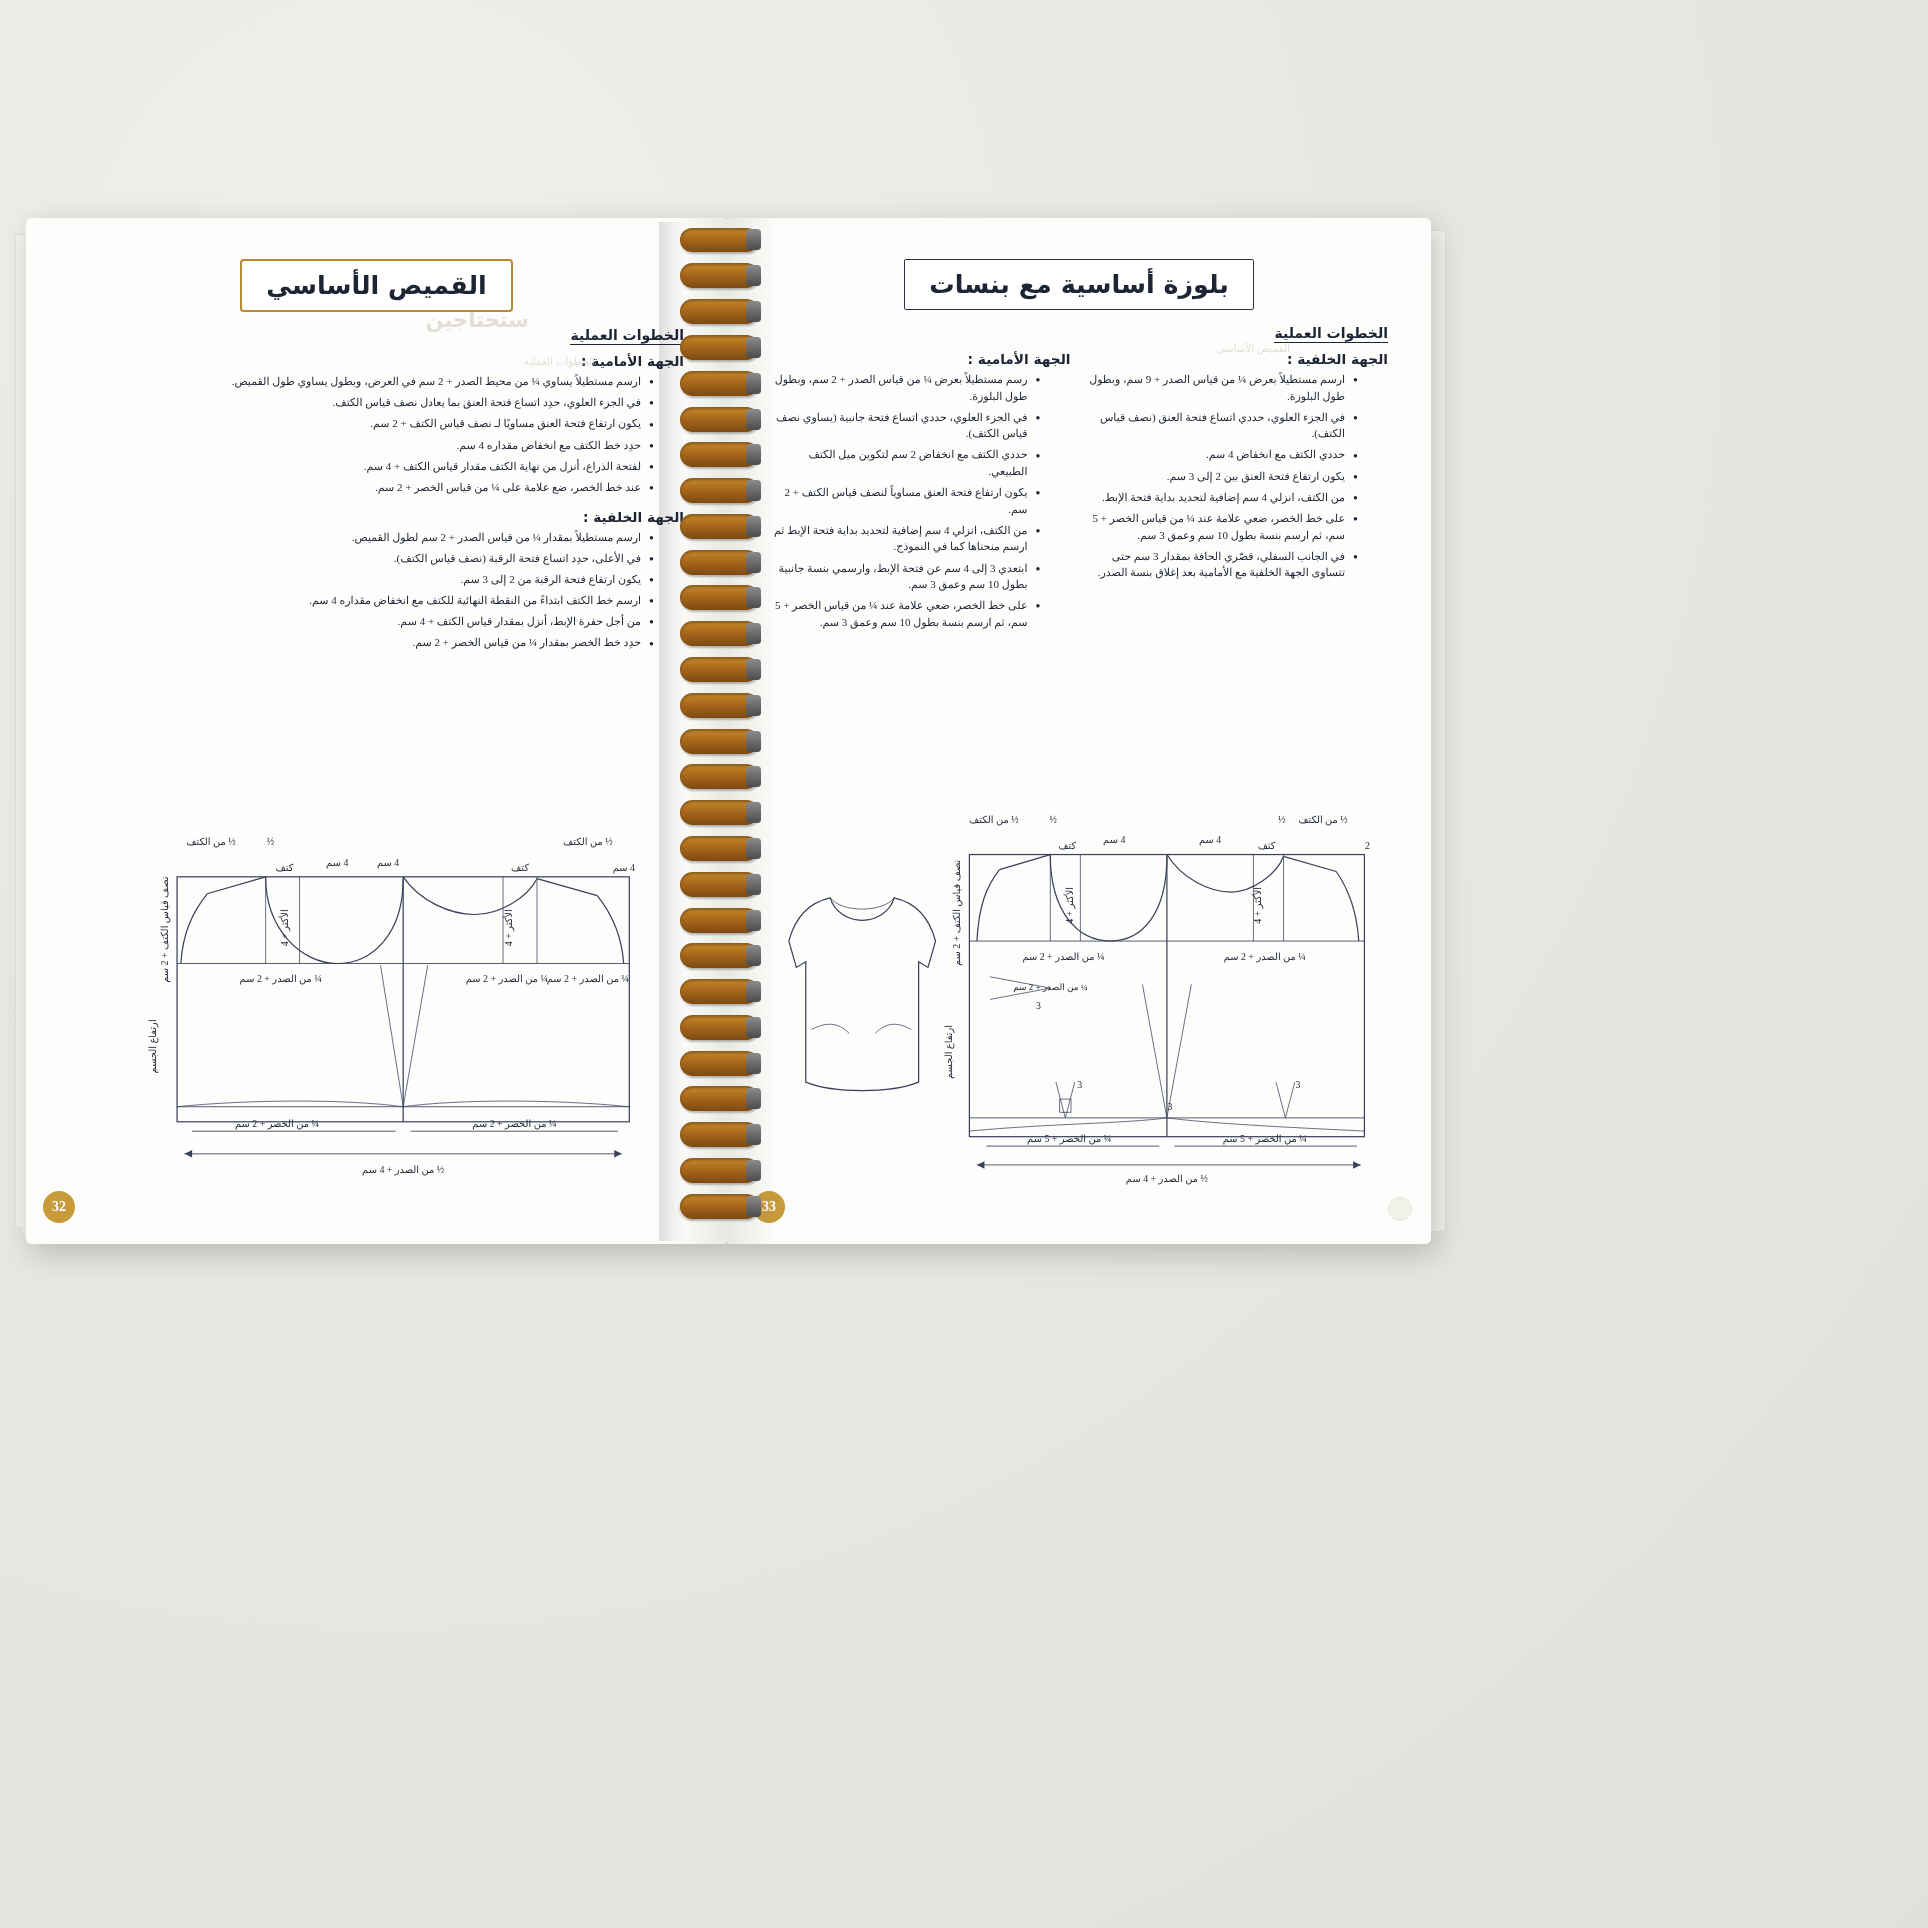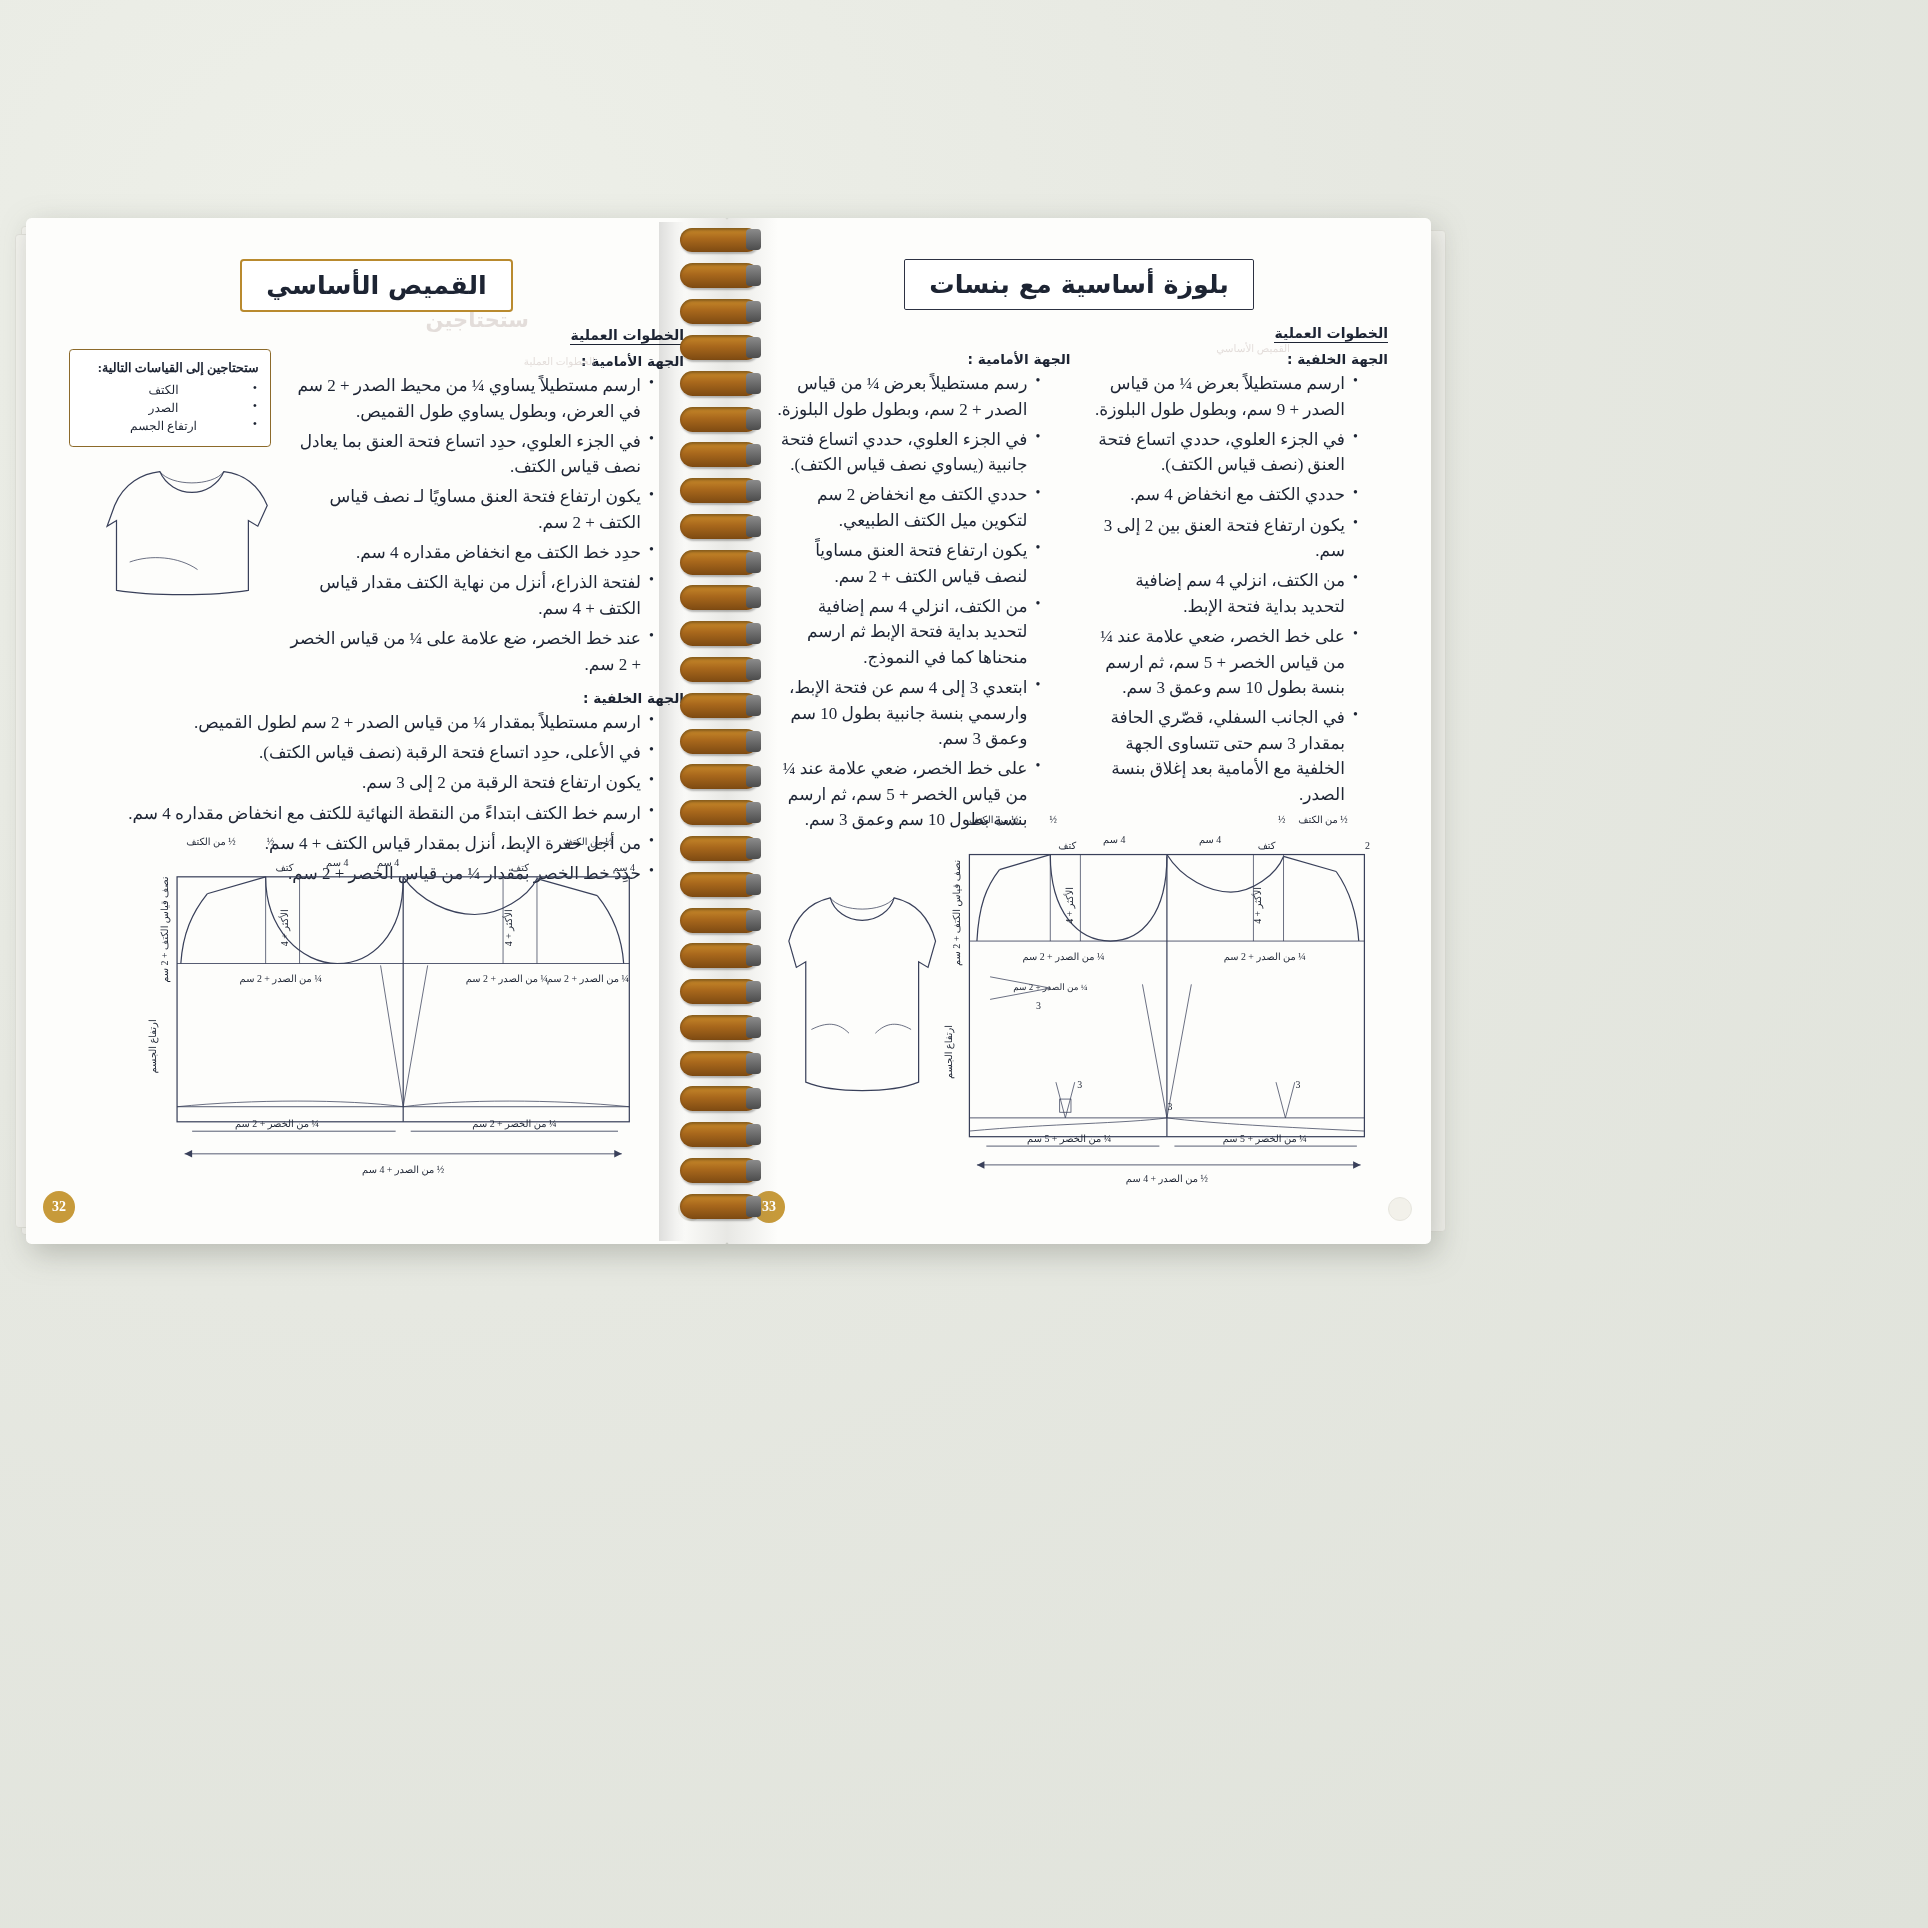--- a/index.html
+++ b/index.html
@@ -128,21 +128,21 @@
     text-align:right;
   }
 
   ul.steps {
     margin:0 13px 0 0;
     padding:0 17px 0 0;
     list-style:none;
   }
   ul.steps li {
     position:relative;
-    font-size:17px;
+    font-size:11px;
     line-height:1.5;
     color:#1d2433;
     margin-bottom:4.7px;
     text-align:right;
     padding-right:13px;
   }
   ul.steps li::before {
     content:"•";
     position:absolute;
     right:0; top:-0.9px;
@@ -385,37 +385,20 @@
           <ul class="steps">
             <li>ارسم مستطيلاً يساوي ¼ من محيط الصدر + 2 سم في العرض، وبطول يساوي طول القميص.</li>
             <li>في الجزء العلوي، حدِد اتساع فتحة العنق بما يعادل نصف قياس الكتف.</li>
             <li>يكون ارتفاع فتحة العنق مساويًا لـ نصف قياس الكتف + 2 سم.</li>
             <li>حدِد خط الكتف مع انخفاض مقداره 4 سم.</li>
             <li>لفتحة الذراع، أنزل من نهاية الكتف مقدار قياس الكتف + 4 سم.</li>
             <li>عند خط الخصر، ضع علامة على ¼ من قياس الخصر + 2 سم.</li>
           </ul>
         </div>
 
-        <div style="flex:0 0 auto; margin-top:3.8px;">
-          <div class="note-box">
-            <div class="nb-title">ستحتاجين إلى القياسات التالية:</div>
-            <ul>
-              <li>الكتف</li>
-              <li>الصدر</li>
-              <li>ارتفاع الجسم</li>
-            </ul>
-          </div>
-
-          <svg class="draw" width="179" height="132" viewBox="0 0 190 140" style="margin-top:17px;">
-            <path d="M24,44 C34,20 54,10 72,8 C78,22 92,30 106,30 C120,30 134,22 140,8 C158,10 176,20 186,44
-                     L176,66 L166,60 L166,134 C130,140 62,140 26,134 L26,60 L16,66 Z"></path>
-            <path d="M72,8 C84,24 128,24 140,8" class="thin"></path>
-            <path d="M40,104 C62,96 92,98 112,112" class="thin"></path>
-          </svg>
-        </div>
       </div>
 
       <div>
         <div class="side-head">الجهة الخلفية :</div>
         <ul class="steps">
           <li>ارسم مستطيلاً بمقدار ¼ من قياس الصدر + 2 سم لطول القميص.</li>
           <li>في الأعلى، حدِد اتساع فتحة الرقبة (نصف قياس الكتف).</li>
           <li>يكون ارتفاع فتحة الرقبة من 2 إلى 3 سم.</li>
           <li>ارسم خط الكتف ابتداءً من النقطة النهائية للكتف مع انخفاض مقداره 4 سم.</li>
           <li>من أجل حفرة الإبط، أنزل بمقدار قياس الكتف + 4 سم.</li>

